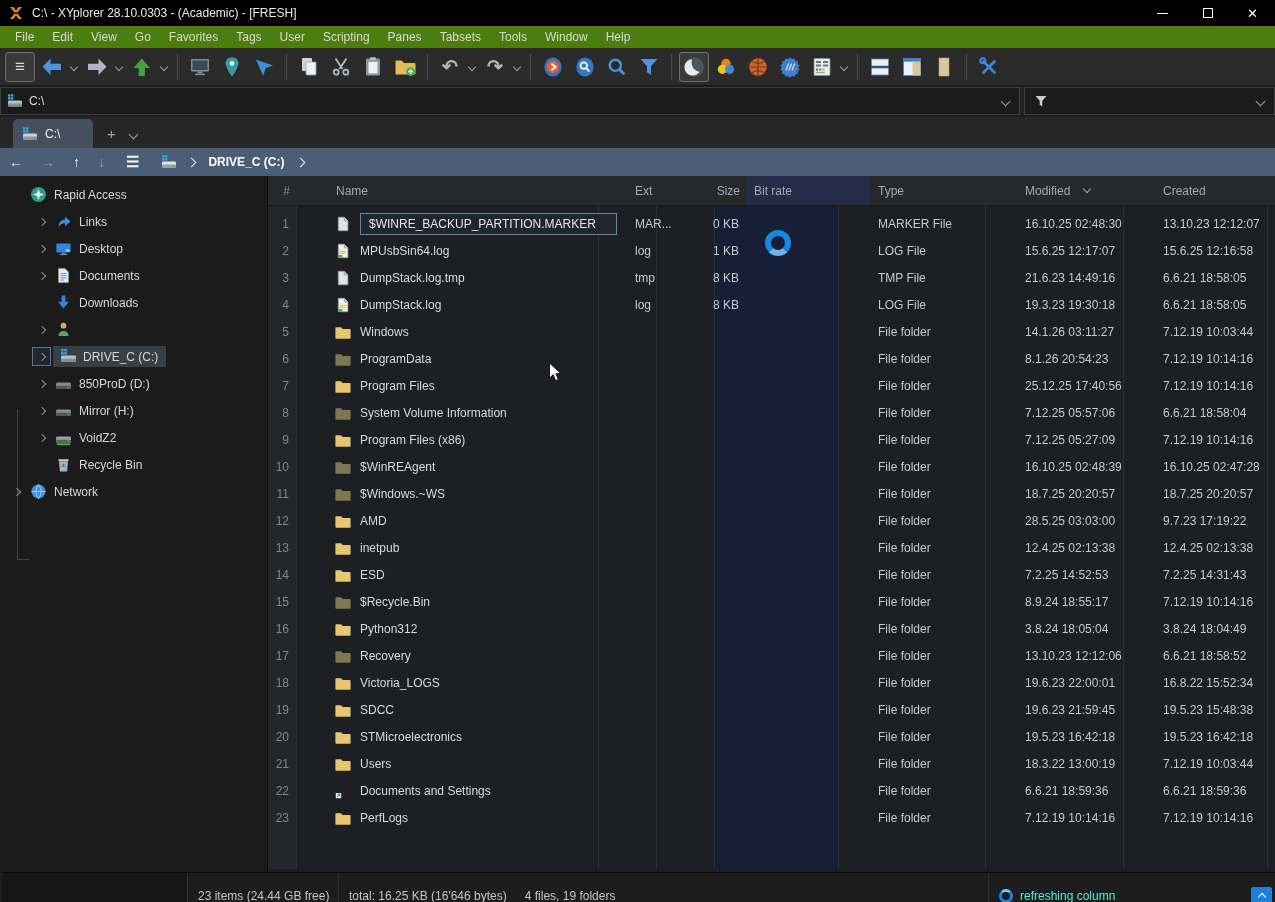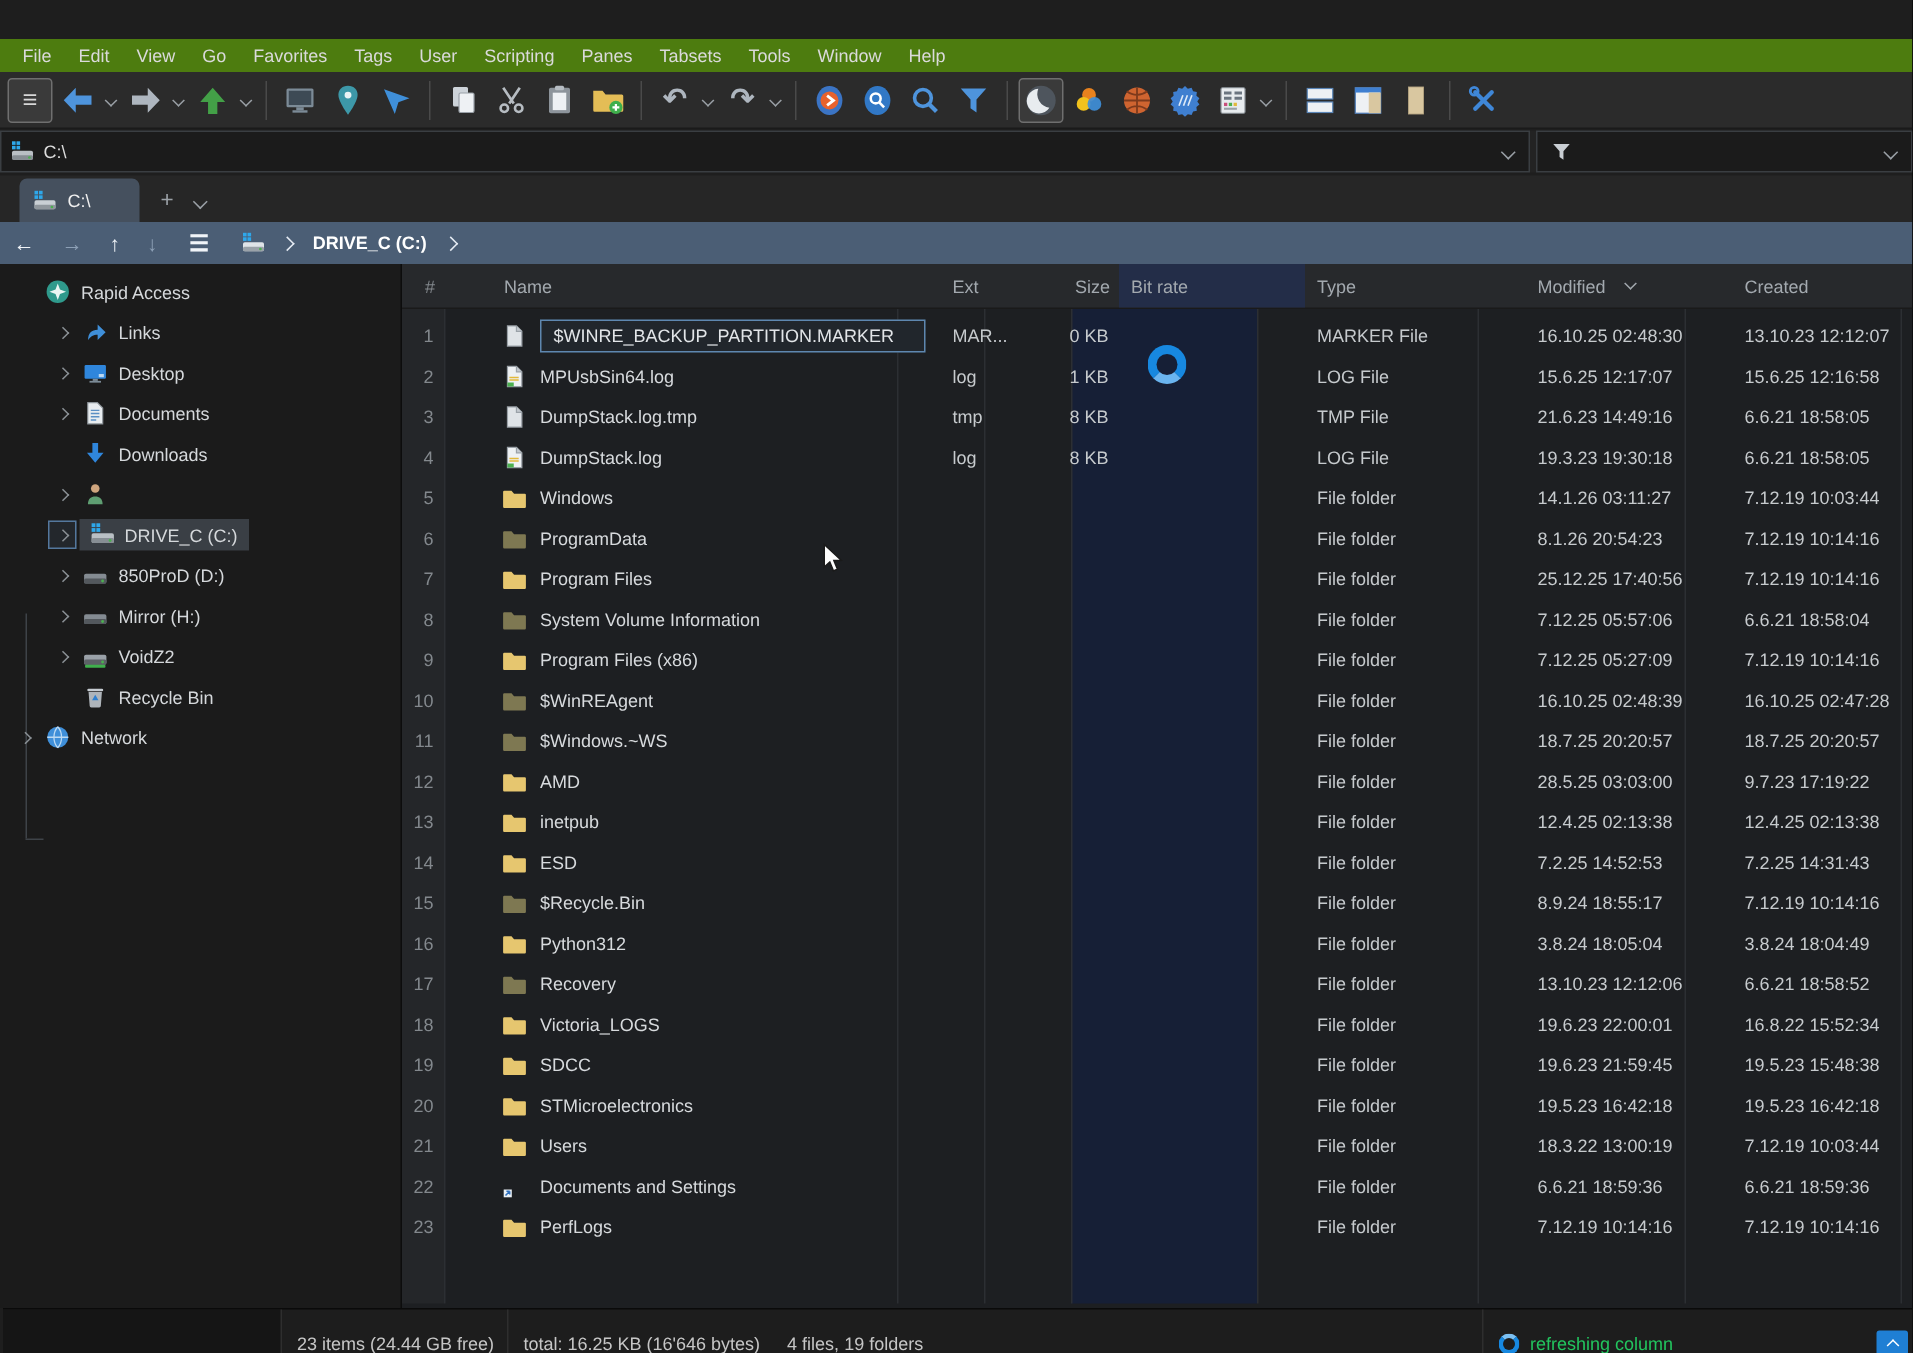--- a/index.html
+++ b/index.html
@@ -112,29 +112,47 @@
   
   #statusbar { position:absolute; left:2px; top:872px; width:1275px; height:46px; background:#1d1d1d; border-top:1px solid #0a0a0a; display:flex; align-items:center; font-size:12px; color:#c6c6c6; }
   #sb-sel { width:186px; height:100%; background:#151515; border-right:1px solid #2e2e2e; flex:none; }
   #sb-items { padding-left:10px; width:150px; flex:none; }
   .sb-div { width:1px; height:100%; background:#2e2e2e; flex:none; }
   #sb-total { padding-left:10px; flex:none; }
   #sb-files { padding-left:18px; flex:none; }
   #sb-spacer { flex:1; }
   #sb-activity { display:flex; align-items:center; padding-left:10px; width:262px; flex:none; }
   #sb-spinner { width:14px; height:14px; border:3.5px solid #1788e0; border-top-color:#7cc0f2; border-radius:50%; margin-right:7px; flex:none; }
-  #sb-activity .txt { color:#22c55e; }
+  #sb-activity .txt { color:#5eead4; }
   #sb-corner-btn { width:21px; height:17px; background:#1f7fd4; border-radius:2px; margin-right:5px; display:flex; align-items:center; justify-content:center; flex:none; }
   #sb-corner-btn .chev { width:6px; height:6px; border-right:1.8px solid #fff; border-bottom:1.8px solid #fff; transform:rotate(225deg); margin-top:3px; }
 </style>
 </head>
 <body>
 
 <div id="stage">
 
+  <div id="titlebar">
+    <svg id="app-logo" viewBox="0 0 16 16">
+        <path d="M2 2 L7 8 L2 14 L5.5 14 L8 10.6 L10.5 14 L14 14 L9 8 L14 2 L10.5 2 L8 5.4 L5.5 2 Z" fill="#e8861c"></path>
+        <circle cx="8" cy="8" r="1.3" fill="#3a2a10"></circle>
+      </svg>
+    <span id="title-text">C:\ - XYplorer 28.10.0303 - (Academic) - [FRESH]</span>
+    <div id="caption-btns">
+      <div class="cap-btn">
+          <span class="glyph-min"></span>
+        </div>
+      <div class="cap-btn">
+          <span class="glyph-max"></span>
+        </div>
+      <div class="cap-btn">
+          <span class="glyph-close">✕</span>
+        </div>
+    </div>
+  </div>
 
   <div id="menubar">
       <span class="menu-item">File</span>
       <span class="menu-item">Edit</span>
       <span class="menu-item">View</span>
       <span class="menu-item">Go</span>
       <span class="menu-item">Favorites</span>
       <span class="menu-item">Tags</span>
       <span class="menu-item">User</span>
       <span class="menu-item">Scripting</span>

